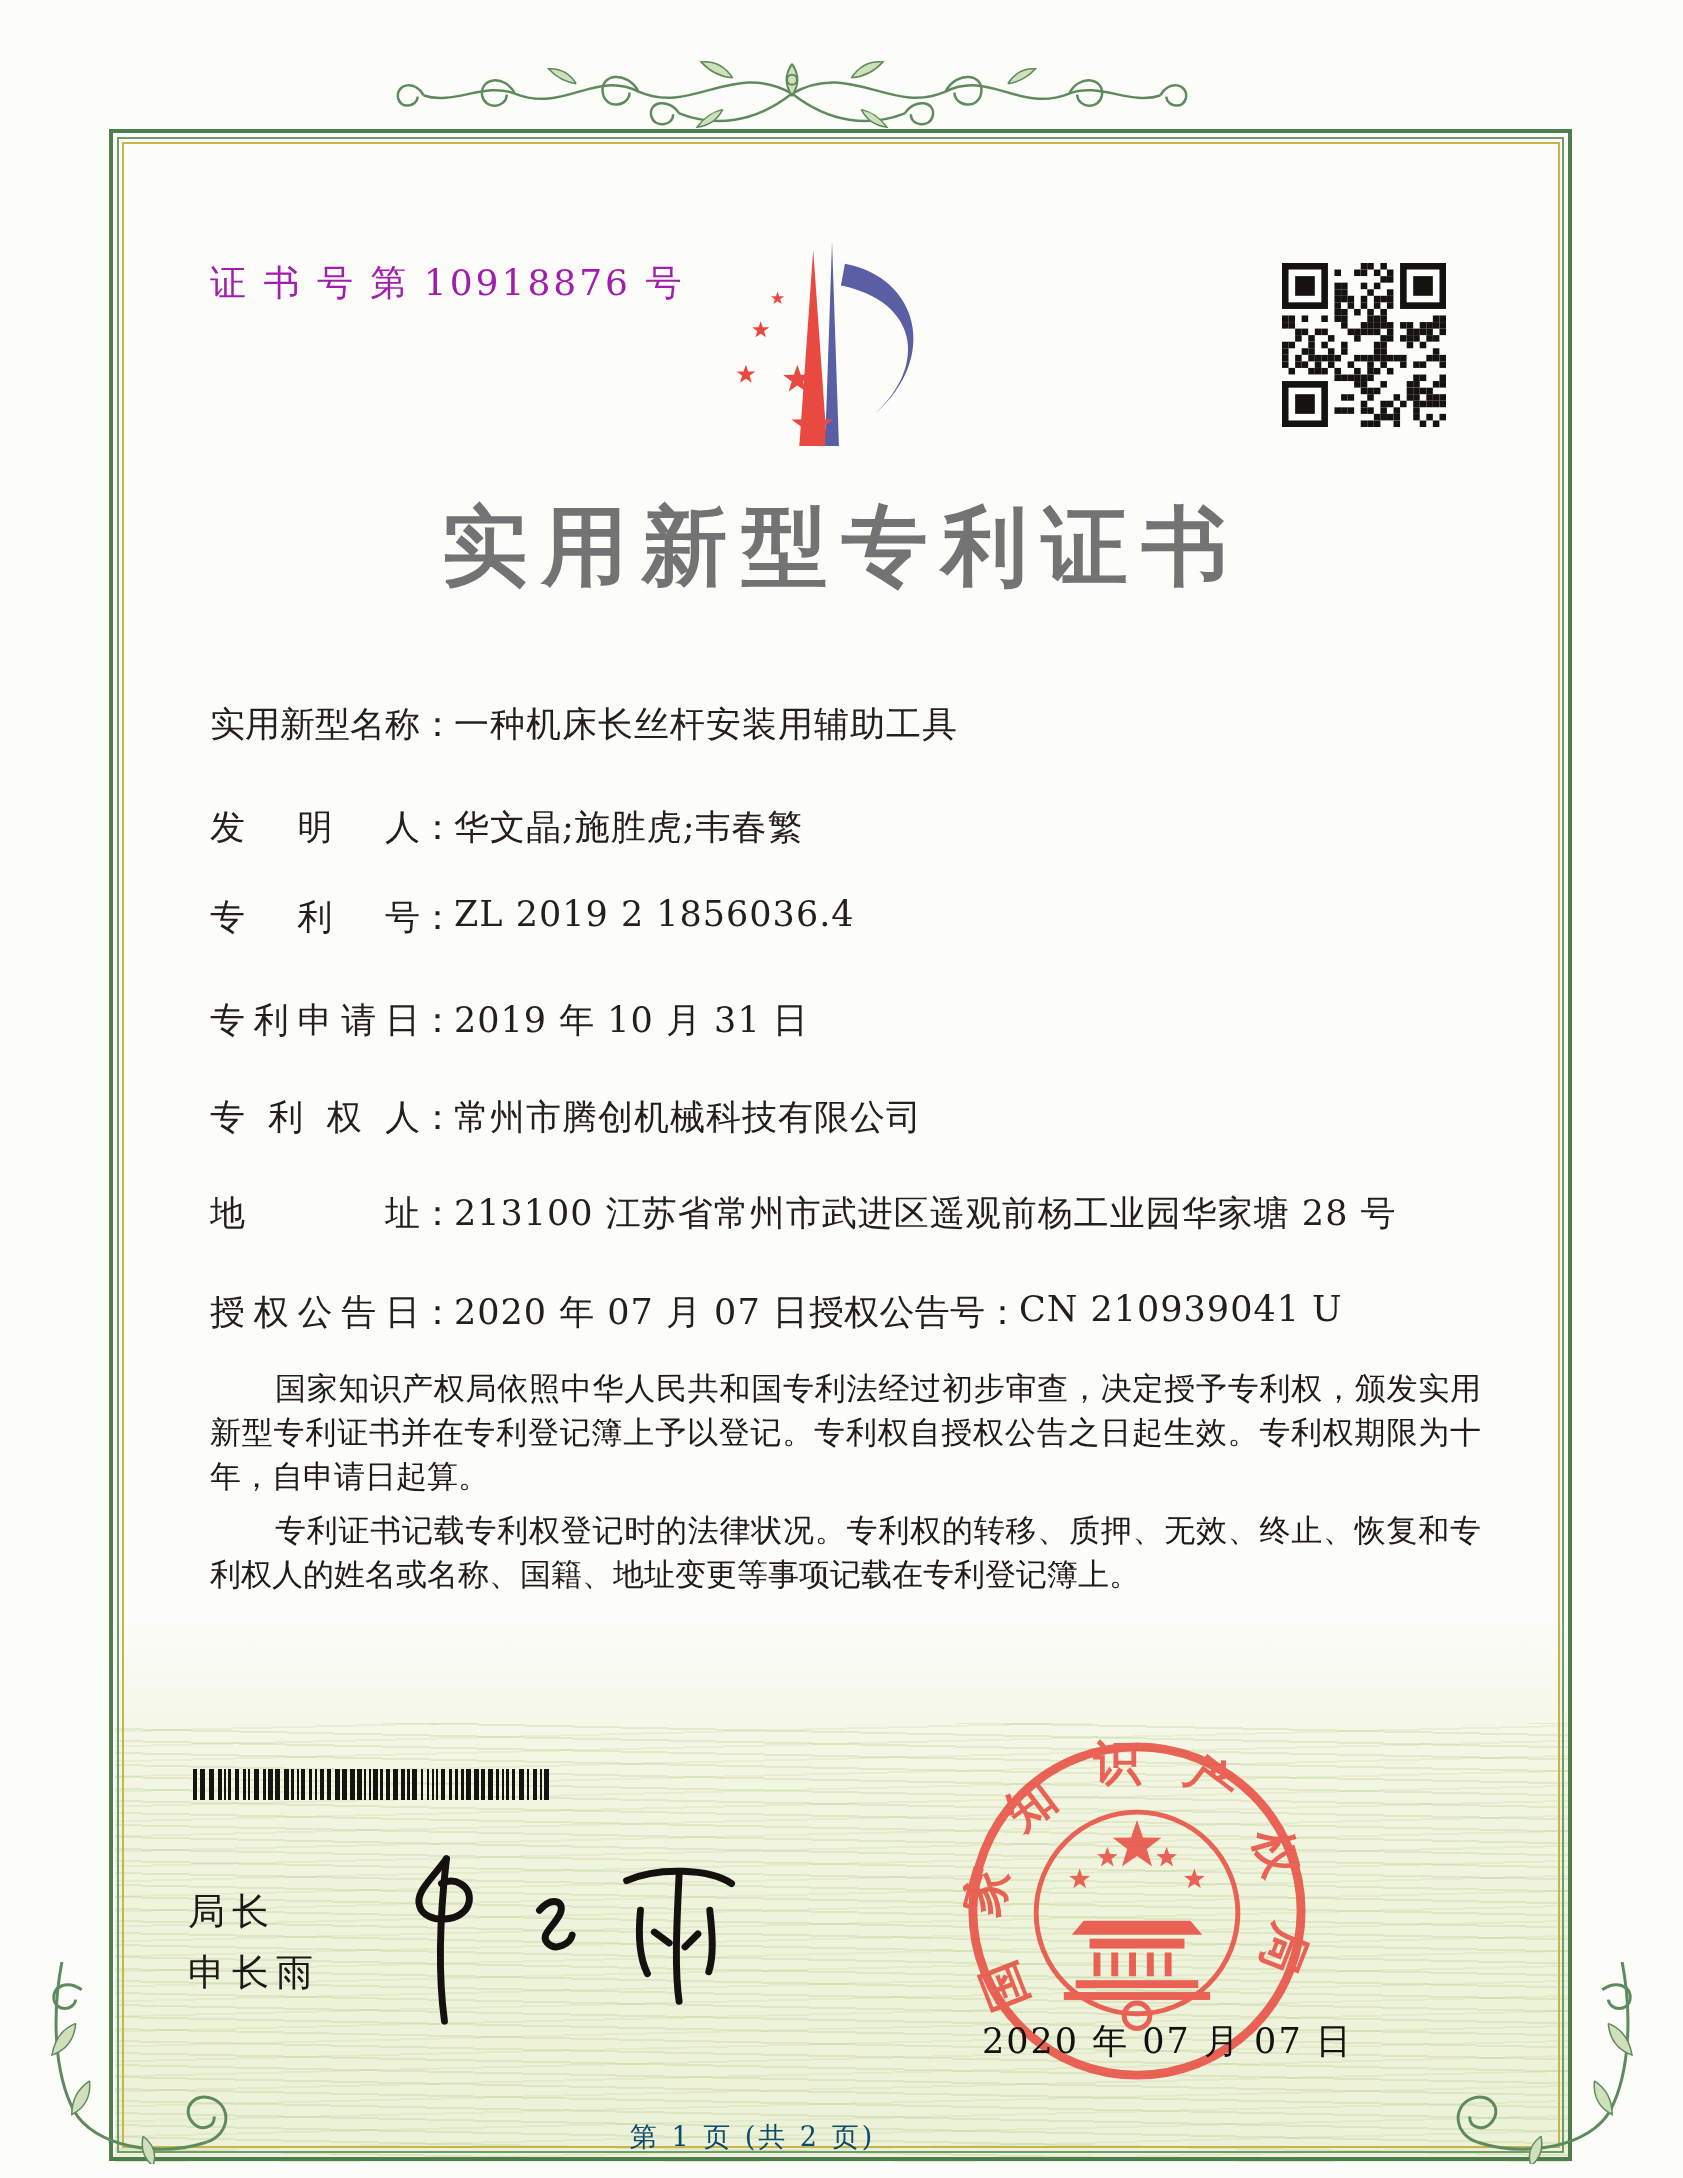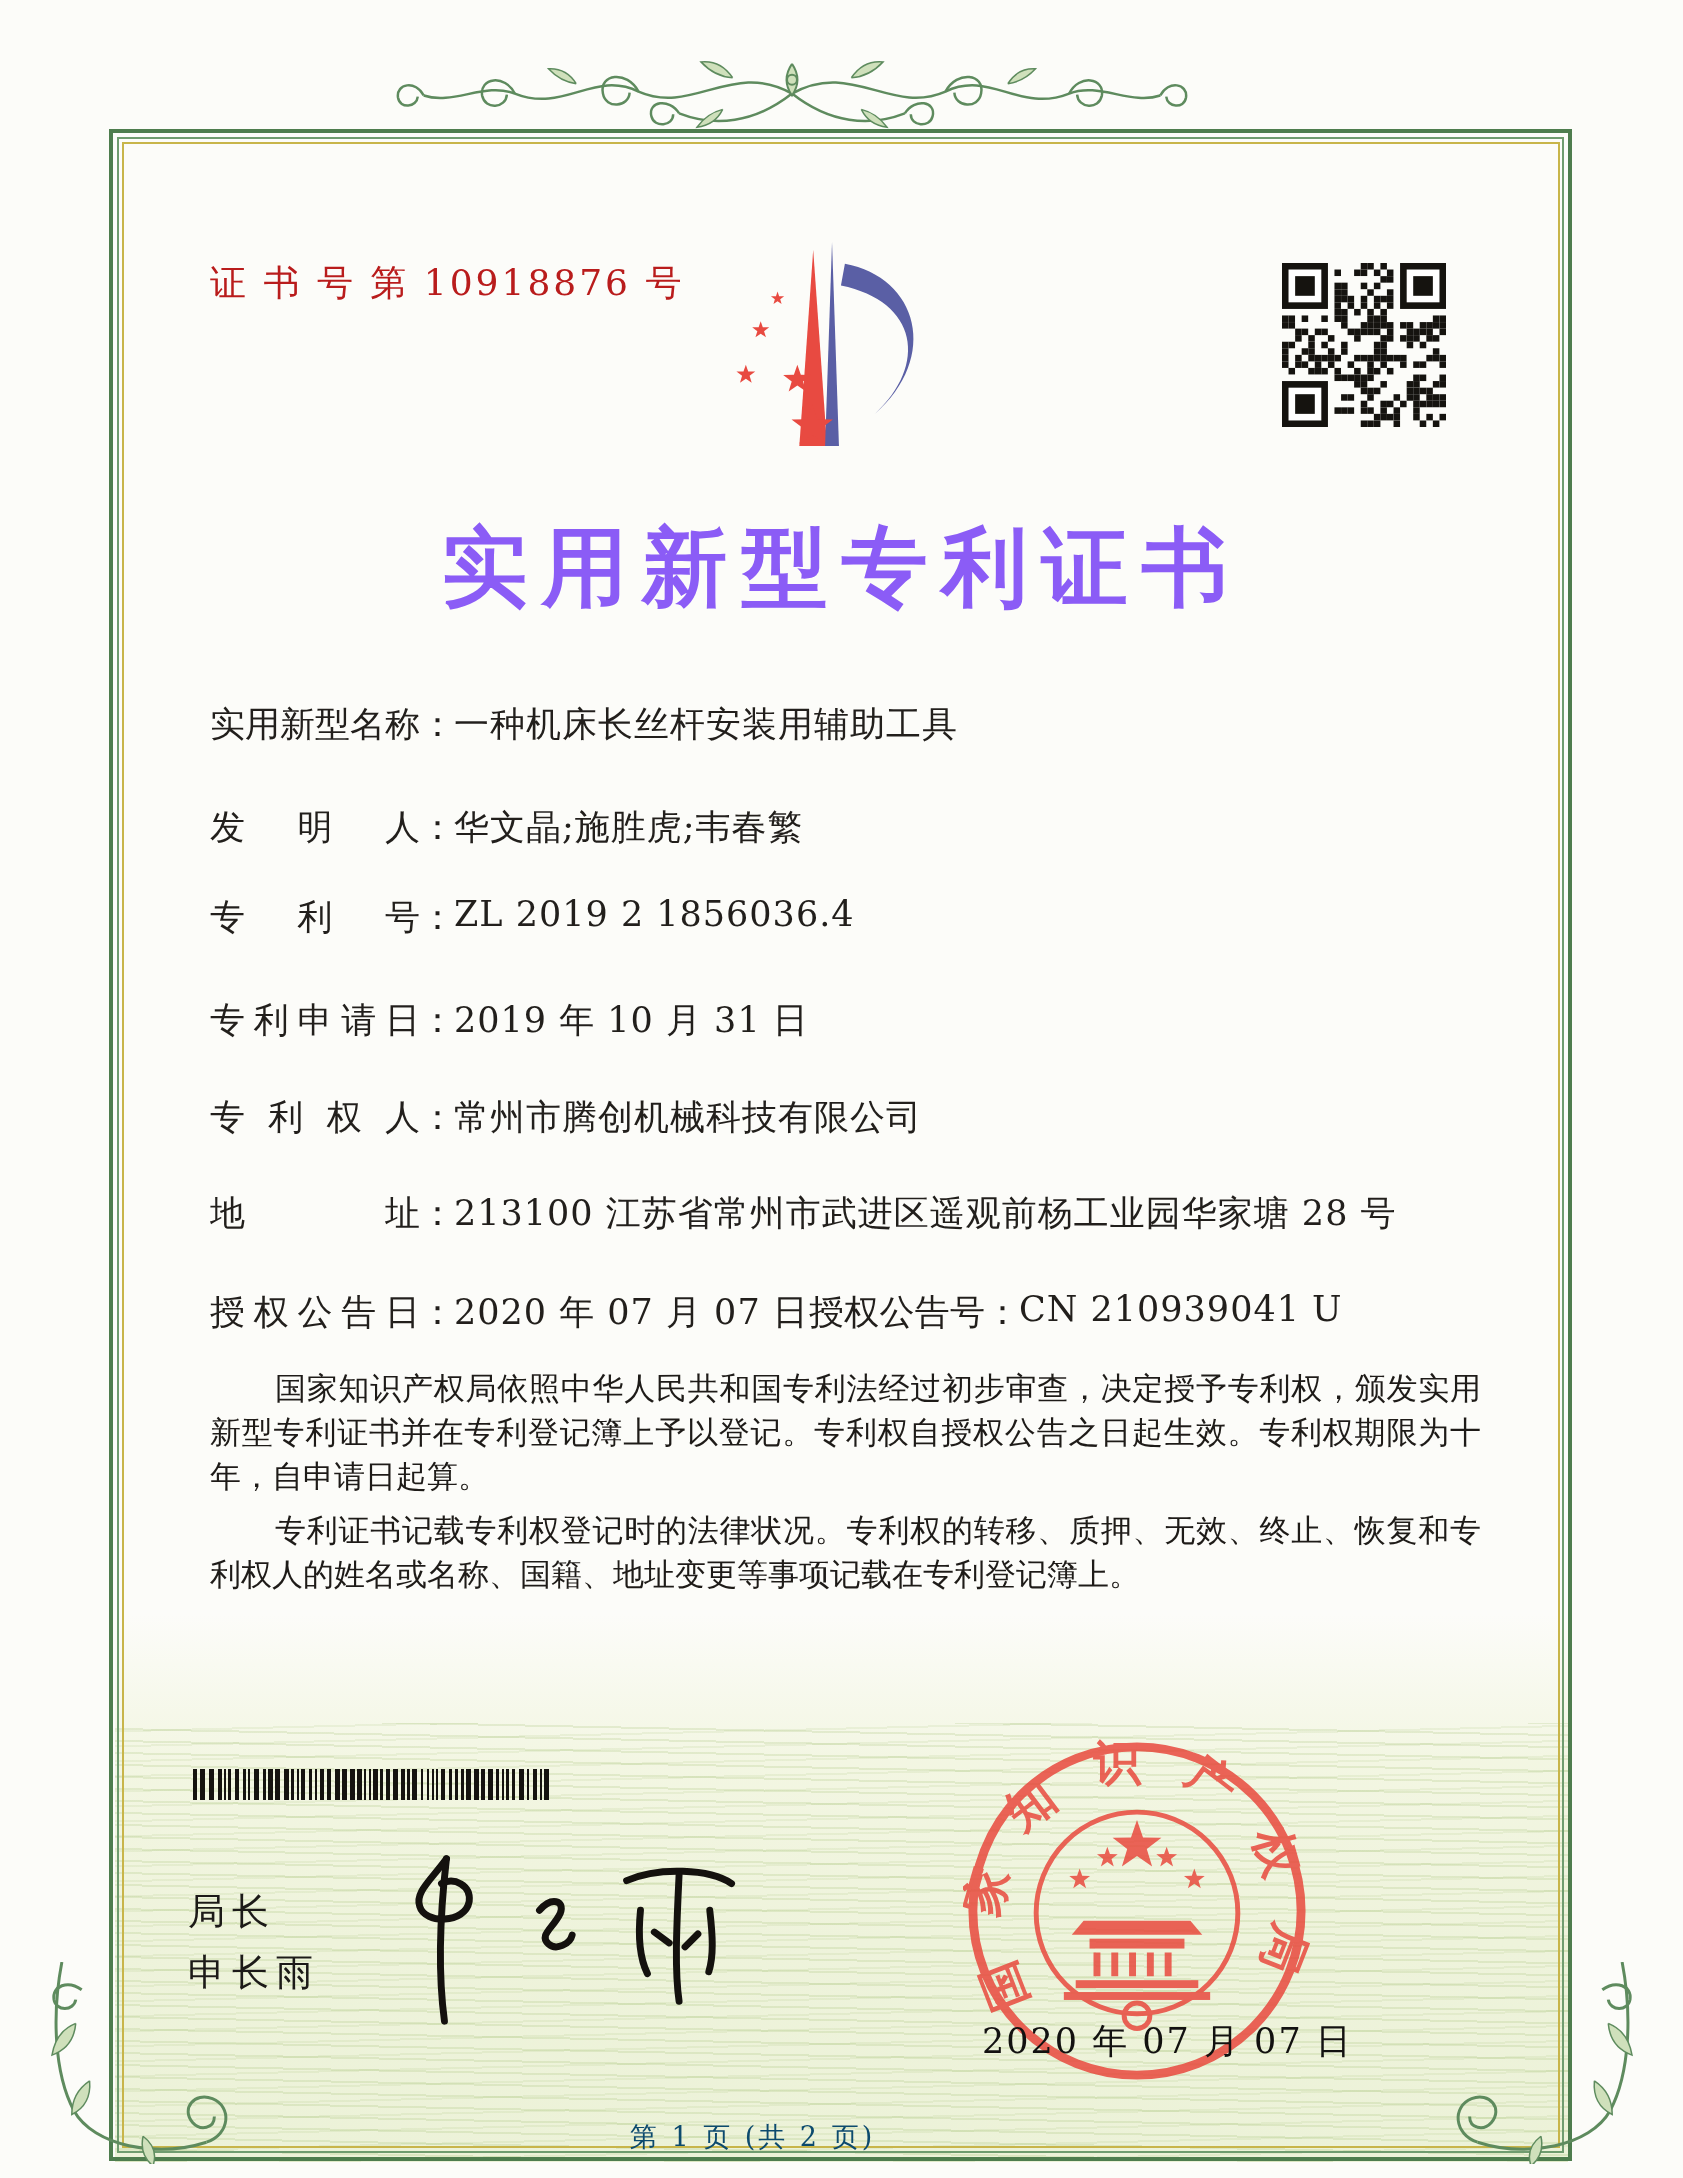--- a/index.html
+++ b/index.html
@@ -26,23 +26,23 @@
   
   .frame1 { position: absolute; left: 109px; top: 129px; width: 1463px; height: 2032px;
             border: 4px solid #4e7d4e; z-index: 1; }
   .frame2 { position: absolute; left: 117px; top: 137px; width: 1447px; height: 2016px;
             border: 2px solid #6f9c6f; z-index: 1; }
   .frame3 { position: absolute; left: 122px; top: 142px; width: 1438px; height: 2006px;
             border: 2px solid #c8b54a; z-index: 1; }
   .ornament { position: absolute; z-index: 2; }
   
   .txt { position: absolute; z-index: 3; }
-  .cert-number { left: 210px; top: 259px; font-size: 36px; letter-spacing: 3px; color: #b91c1c; }
-  .doc-title { left: 109px; right: 109px; top: 510px; text-align: center;
-               font-size: 86px; font-weight: bold; letter-spacing: 14px; color: #8b5cf6; }
+  .cert-number { left: 210px; top: 259px; font-size: 36px; letter-spacing: 3px; color: #a21caf; }
+  .doc-title { left: 109px; right: 109px; top: 489px; text-align: center;
+               font-size: 86px; font-weight: bold; letter-spacing: 14px; color: #737373; }
   .field-row { position: absolute; left: 210px; width: 1277px; height: 50px;
                font-size: 35px; z-index: 3; white-space: nowrap; }
   .flabel { display: inline-block; width: 210px; text-align: justify; text-align-last: justify;
             vertical-align: top; }
   .fcolon { display: inline-block; width: 34px; vertical-align: top; }
   .fvalue { display: inline-block; vertical-align: top; letter-spacing: 1px; }
   .pair2 { position: absolute; left: 599px; top: 0; }
   .paras { left: 210px; top: 1366px; width: 1271px; font-size: 31px; color: #1e1b18; }
   .paras p { line-height: 44px; text-indent: 65px; text-align: justify; }
   .paras p + p { margin-top: 10px; }

